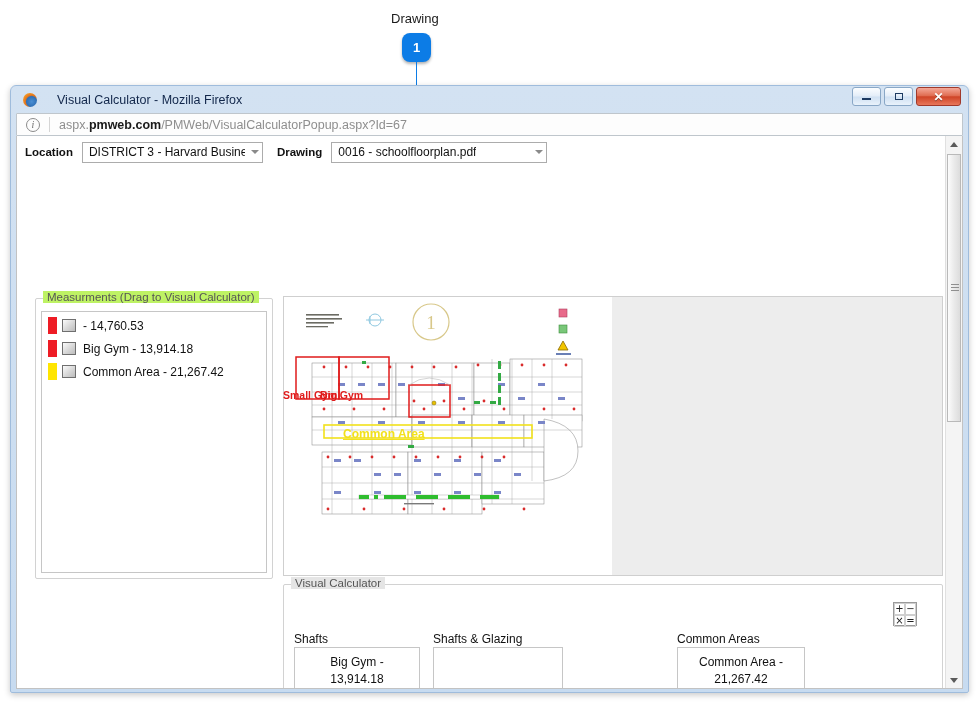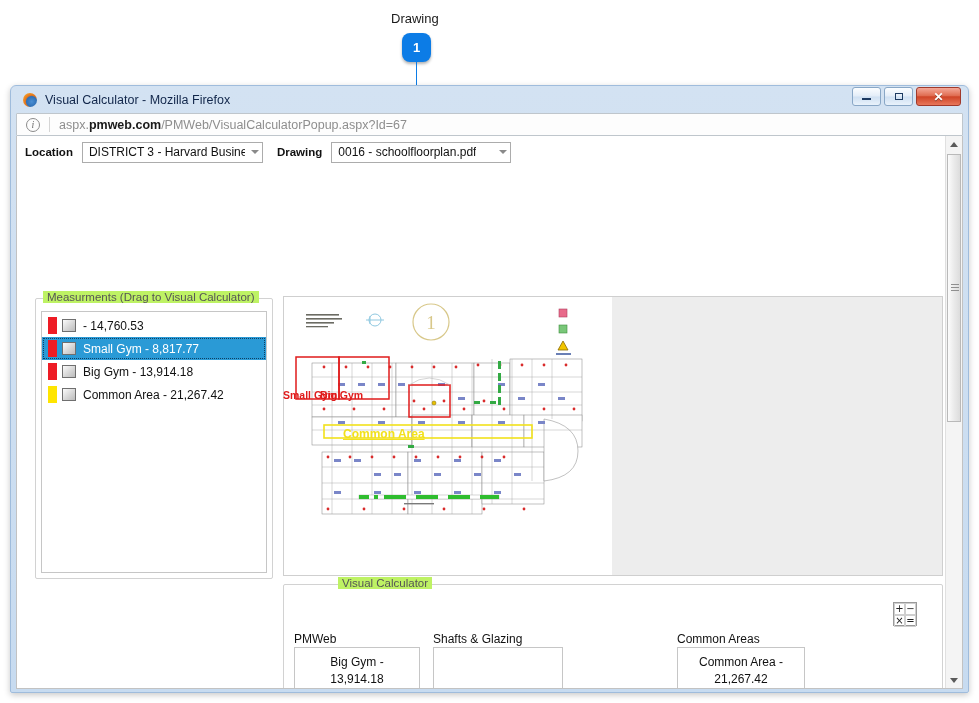--- a/index.html
+++ b/index.html
@@ -38,20 +38,21 @@
     background: linear-gradient(to bottom, #d3e2f2 0%, #c7dbf0 100%);
     border: 1px solid #9fbcdc;
     border-radius: 6px 6px 2px 2px;
     box-shadow: 0 2px 6px rgba(0,0,0,0.22);
     padding: 0 5px 5px 5px;
   }
   .titlebar {
     height: 27px; position: relative;
     display: flex; align-items: center;
     padding-left: 6px;
+    gap: 12px;
   }
   .ff-icon { width: 16px; height: 16px; position: relative; flex: 0 0 auto; }
   .ff-icon .globe {
     position: absolute; left: 1px; top: 1px; width: 14px; height: 14px;
     border-radius: 50%;
     background: radial-gradient(circle at 62% 62%, #4a8fd4 0%, #2f6fb5 42%, #e8761a 52%, #f29a28 75%, #d9550f 100%);
   }
   .title-text {
     font-size: 12.5px; color: #11264a; margin-left: 7px; white-space: nowrap;
   }
@@ -102,21 +103,21 @@
     height: 21px; background: #fff; border: 1px solid #acacac;
     display: flex; align-items: center; justify-content: space-between;
     padding: 0 3px 0 6px; margin-left: 9px; font-size: 12px; color: #111;
   }
   .combo .ctext { overflow: hidden; white-space: nowrap; }
   .combo .carrow {
     width: 0; height: 0; border-left: 4px solid transparent; border-right: 4px solid transparent;
     border-top: 4px solid #8a8a8a; margin-left: 6px; flex: 0 0 auto;
   }
   .combo.loc { width: 181px; }
-  .combo.draw { width: 180px; }
+  .combo.draw { width: 216px; }
   .tb-label.draw-lbl { margin-left: 14px; }
 
   
   .meas-group {
     position: absolute; left: 18px; top: 162px; width: 238px; height: 281px;
     border: 1px solid #d2d2d2; border-radius: 2px;
   }
   .meas-legend {
     position: absolute; left: 7px; top: -8px; background: #bef264; padding: 0 4px;
     font-size: 11.5px; color: #555;
@@ -154,22 +155,22 @@
   }
   .fp-label.red { color: #e01b1b; }
   .fp-label.yellow { color: #f2e11c; }
 
   
   .calc-group {
     position: absolute; left: 266px; top: 448px; width: 660px; height: 185px;
     border: 1px solid #d2d2d2; border-radius: 2px;
   }
   .calc-legend {
-    position: absolute; left: 7px; top: -8px; background: #bef264; padding: 0 4px;
-    font-size: 11.5px; color: #555; margin-left: 47px;
+    position: absolute; left: 7px; top: -8px; background: #e5e5e5; padding: 0 4px;
+    font-size: 11.5px; color: #555;
   }
   .calc-icon {
     position: absolute; right: 25px; top: 17px;
     width: 24px; height: 24px; border: 1px solid #9a9a9a; background: #fff;
     display: grid; grid-template-columns: 1fr 1fr; grid-template-rows: 1fr 1fr;
   }
   .calc-icon span {
     display: flex; align-items: center; justify-content: center;
     font-size: 10px; color: #222; border: 0.5px solid #cfcfcf;
     font-family: "DejaVu Sans", sans-serif; line-height: 1;
@@ -260,25 +261,20 @@
       <div class="meas-group">
         <span class="meas-legend">Measurments (Drag to Visual Calculator)</span>
         <div class="meas-list">
 
           <div class="meas-item">
             <span class="swatch" style="background:#ee1c25"></span>
             <span class="micon"></span>
             <span class="mlabel">- 14,760.53</span>
           </div>
 
-          <div class="meas-item selected">
-            <span class="swatch" style="background:#ee1c25"></span>
-            <span class="micon"></span>
-            <span class="mlabel">Small Gym - 8,817.77</span>
-          </div>
 
           <div class="meas-item">
             <span class="swatch" style="background:#ee1c25"></span>
             <span class="micon"></span>
             <span class="mlabel">Big Gym - 13,914.18</span>
           </div>
 
           <div class="meas-item">
             <span class="swatch" style="background:#ffe500"></span>
             <span class="micon"></span>
@@ -473,21 +469,21 @@
       <div class="calc-group">
         <span class="calc-legend">Visual Calculator</span>
 
         <div class="calc-icon">
           <span>+</span>
           <span>−</span>
           <span>×</span>
           <span>=</span>
         </div>
 
-        <span class="colhead" style="left:10px; top:47px;">PMWeb</span>
+        <span class="colhead" style="left:10px; top:47px;">Shafts</span>
         <span class="colhead" style="left:149px; top:47px;">Shafts &amp; Glazing</span>
         <span class="colhead" style="left:393px; top:47px;">Common Areas</span>
 
         <div class="dropbox" style="left:10px; top:62px; width:126px; height:92px; white-space:pre-line;">Big Gym - 13,914.18
 Small Gym - 8,817.77</div>
         <div class="dropbox" style="left:149px; top:62px; width:130px; height:92px; white-space:pre-line;"></div>
         <div class="dropbox" style="left:393px; top:62px; width:128px; height:92px;">Common Area - 21,267.42</div>
 
       </div>
 

